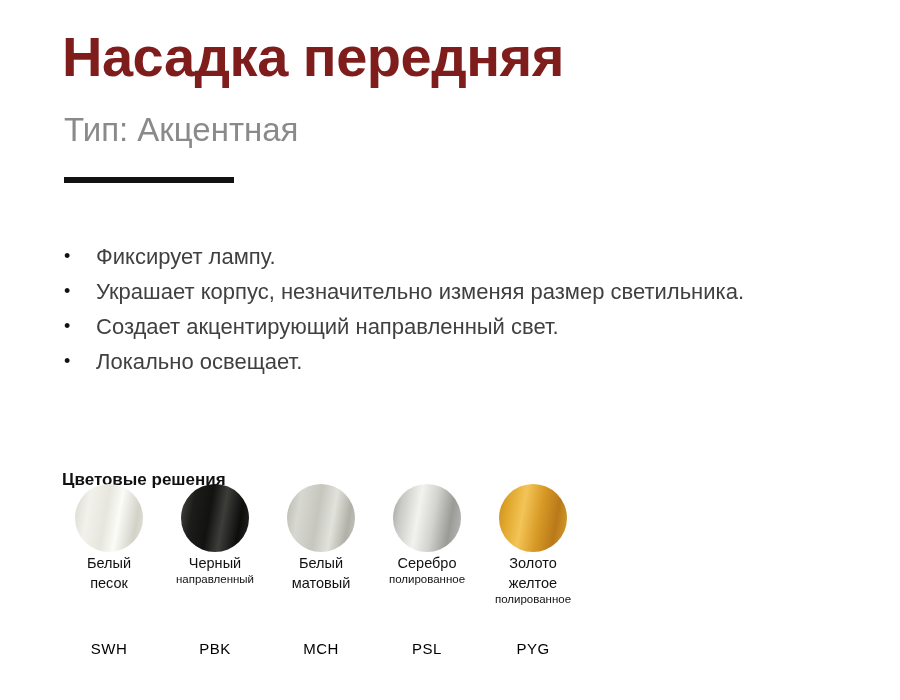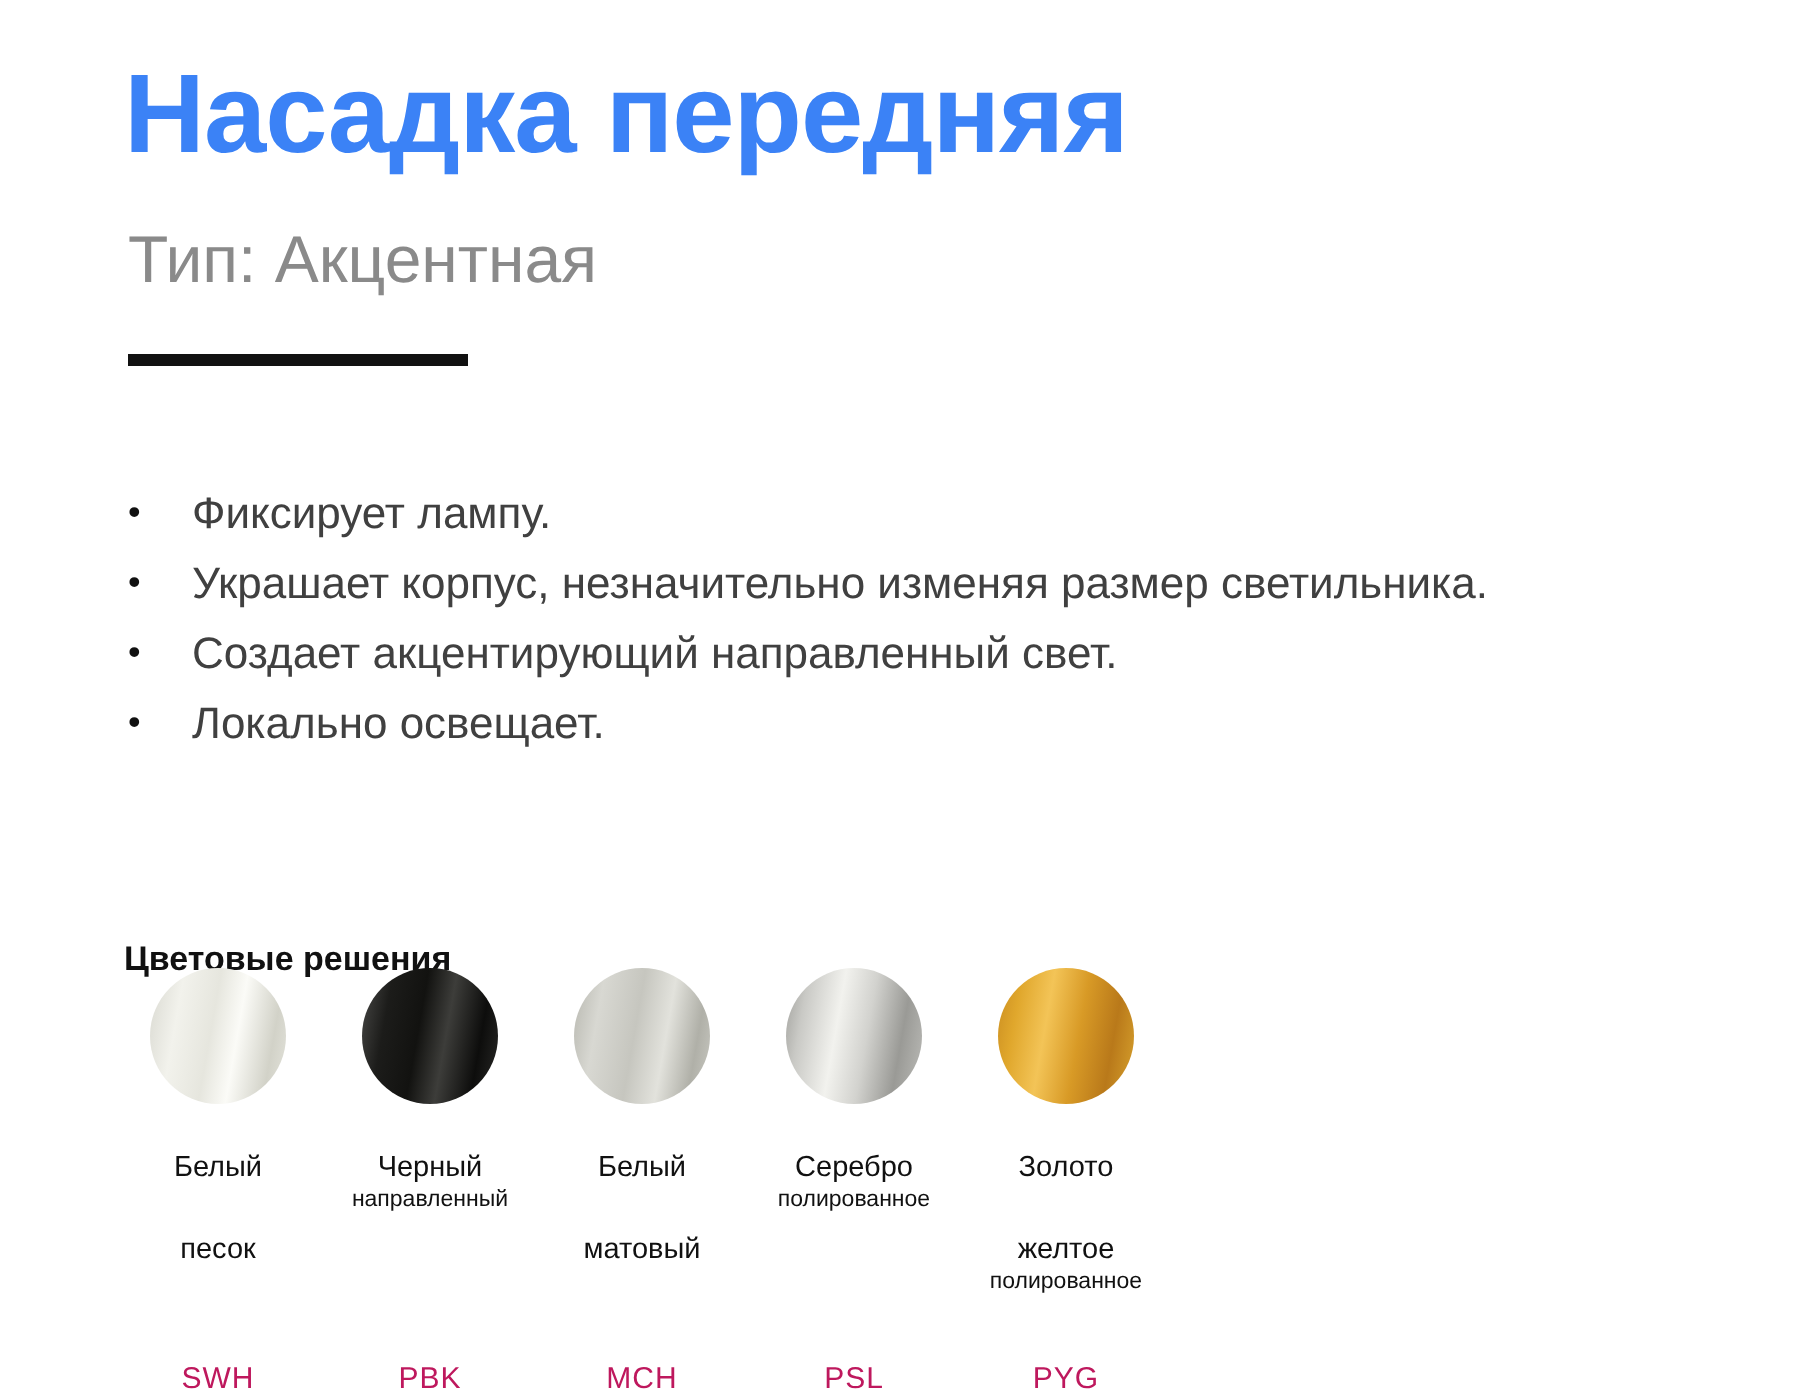--- a/index.html
+++ b/index.html
@@ -22,21 +22,21 @@
     box-sizing: border-box;
     padding: 0;
   }
   .title {
     position: absolute;
     left: 62px;
     top: 26px;
     font-size: 56px;
     font-weight: bold;
     letter-spacing: -0.5px;
-    color: #3b82f6;
+    color: #7f1d1d;
     line-height: 1.1;
     white-space: nowrap;
   }
   .subtitle {
     position: absolute;
     left: 64px;
     top: 110px;
     font-size: 33px;
     font-weight: normal;
     color: #8a8a8a;
@@ -95,40 +95,39 @@
     display: flex;
     flex-direction: column;
     align-items: center;
   }
   .circle {
     width: 68px;
     height: 68px;
     border-radius: 50%;
   }
   .sw-name {
-    margin-top: 24px;
+    margin-top: 3px;
     font-size: 14.5px;
     line-height: 17px;
     text-align: center;
     color: #111111;
   }
   .sw-sub {
     font-size: 11.5px;
     line-height: 14px;
     text-align: center;
     color: #111111;
   }
   .sw-code {
     position: absolute;
     top: 156px;
     font-size: 15px;
     letter-spacing: 0.5px;
     text-align: center;
-    color: #be185d;
-    margin-top: 41px;
+    color: #000000;
   }
   .swatch-inner {
     position: relative;
     width: 106px;
     display: flex;
     flex-direction: column;
     align-items: center;
   }
 </style>
 </head>

